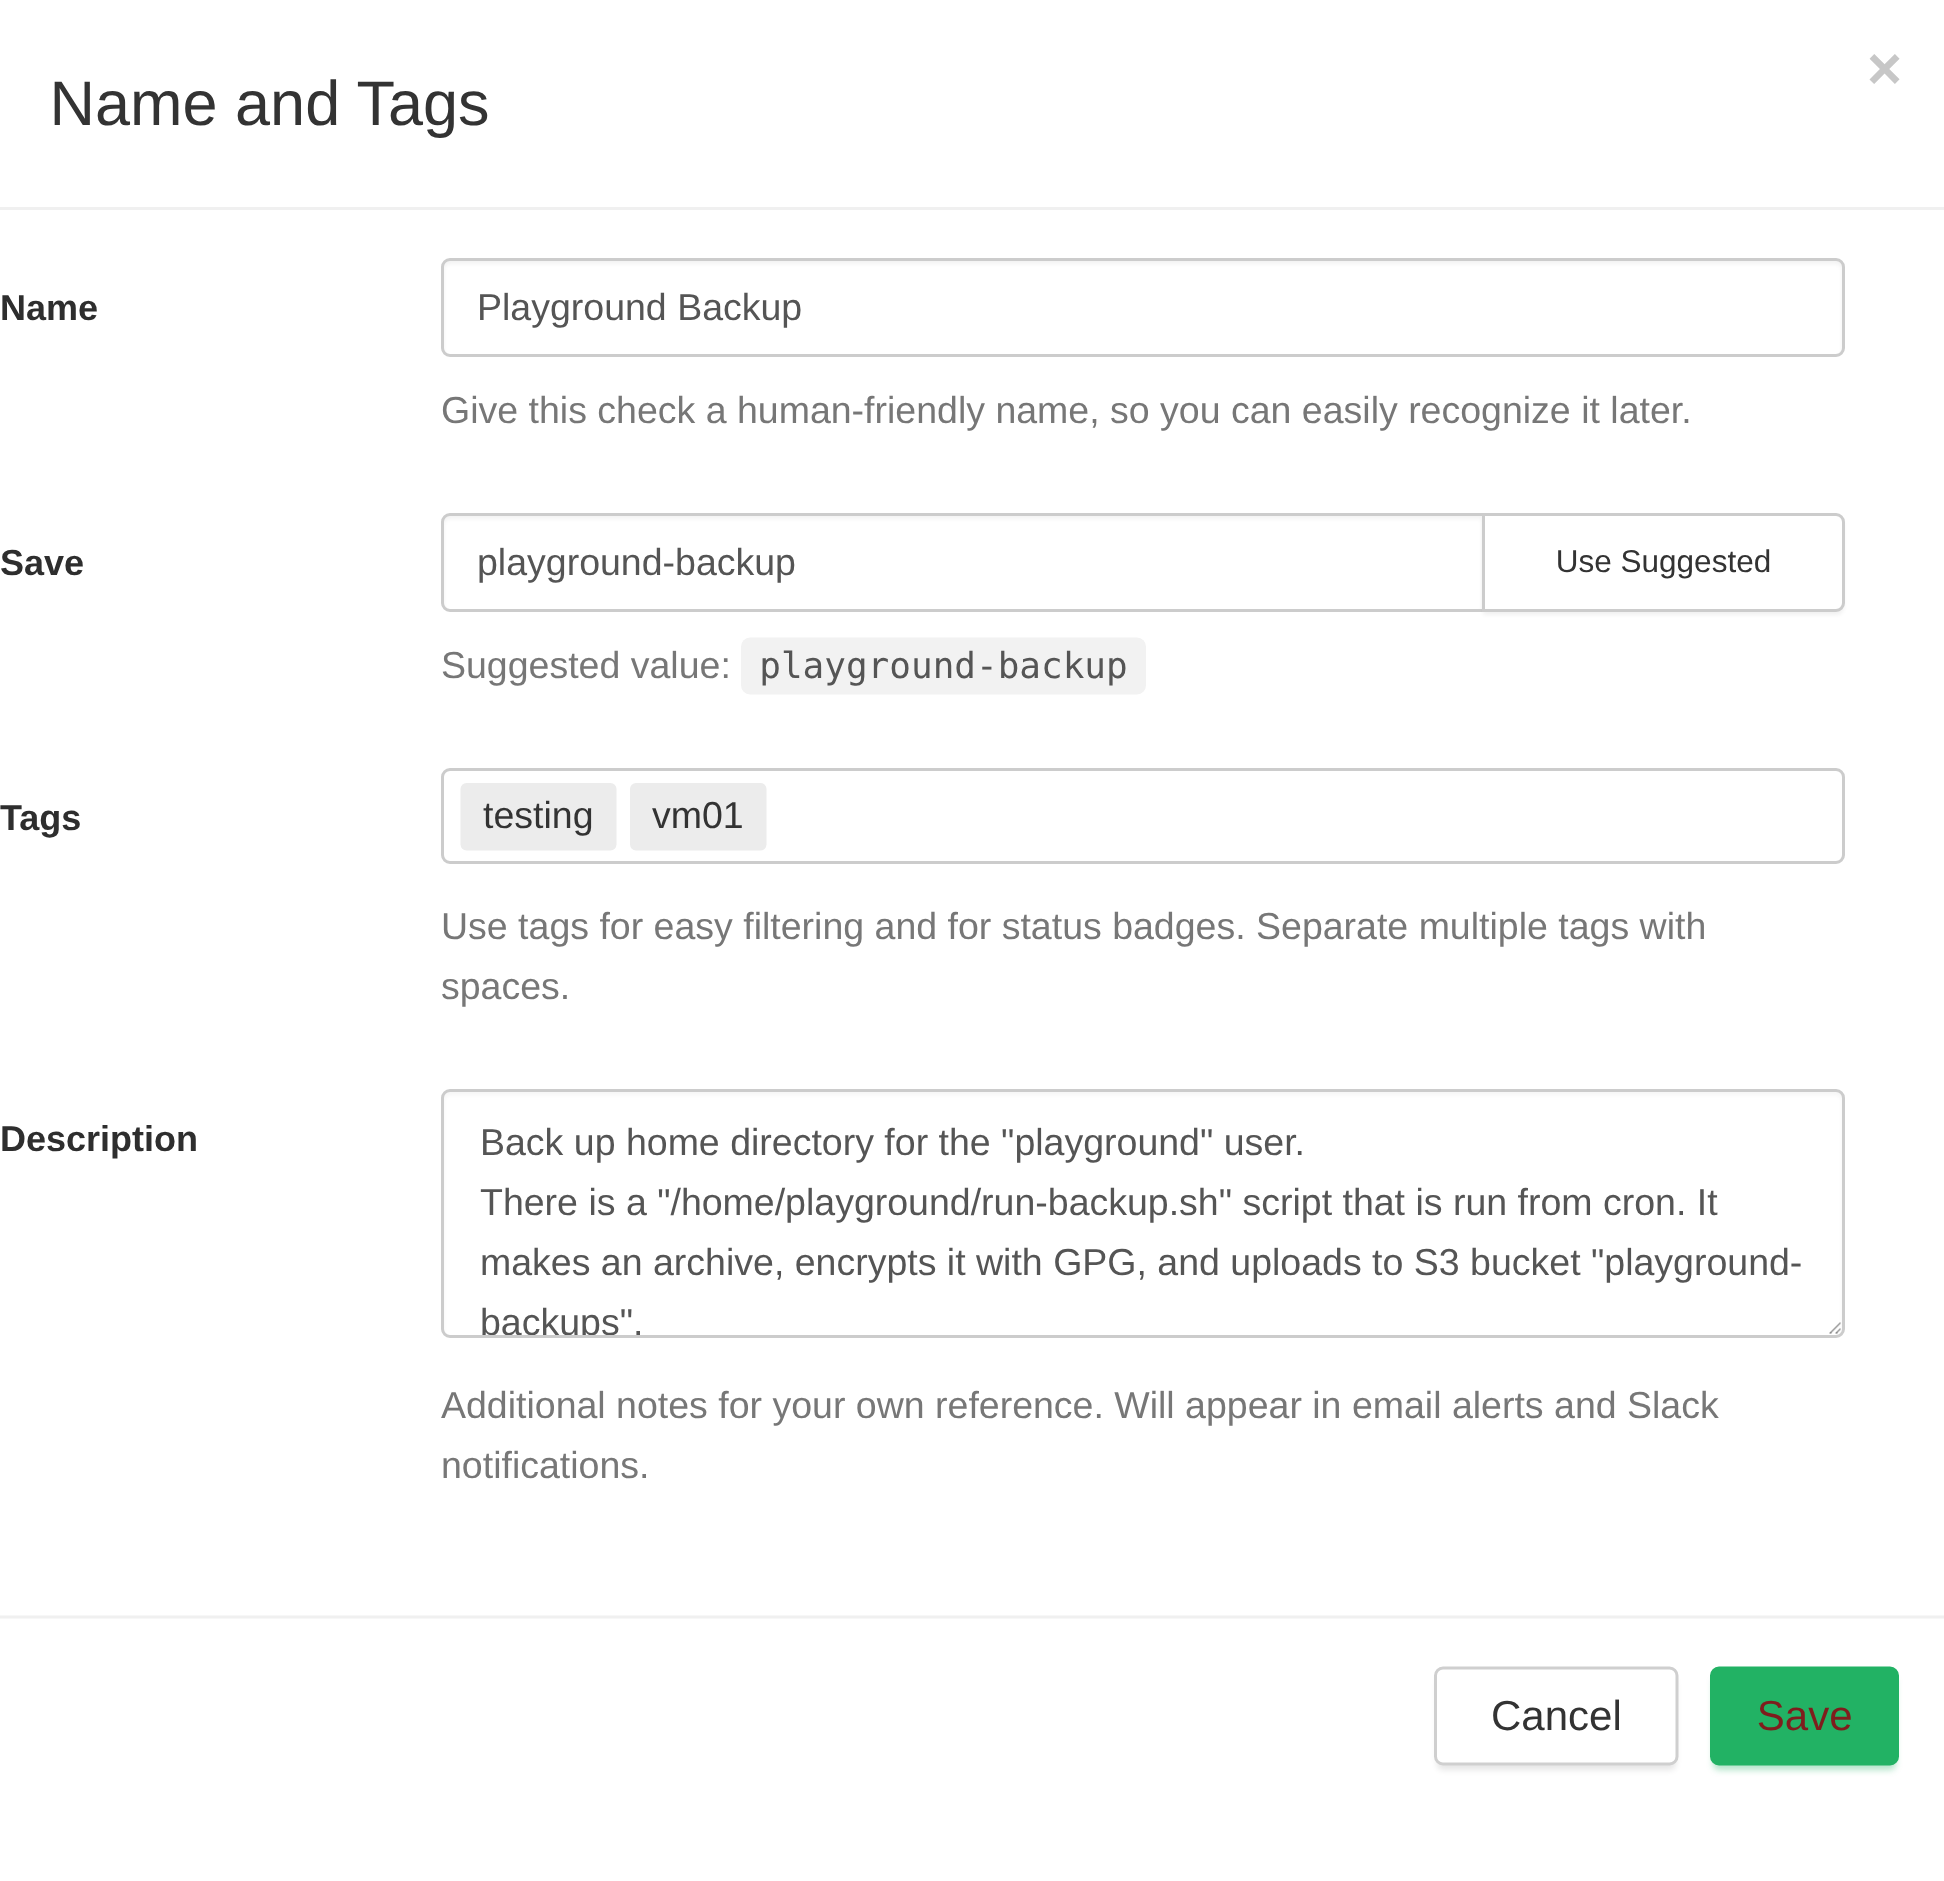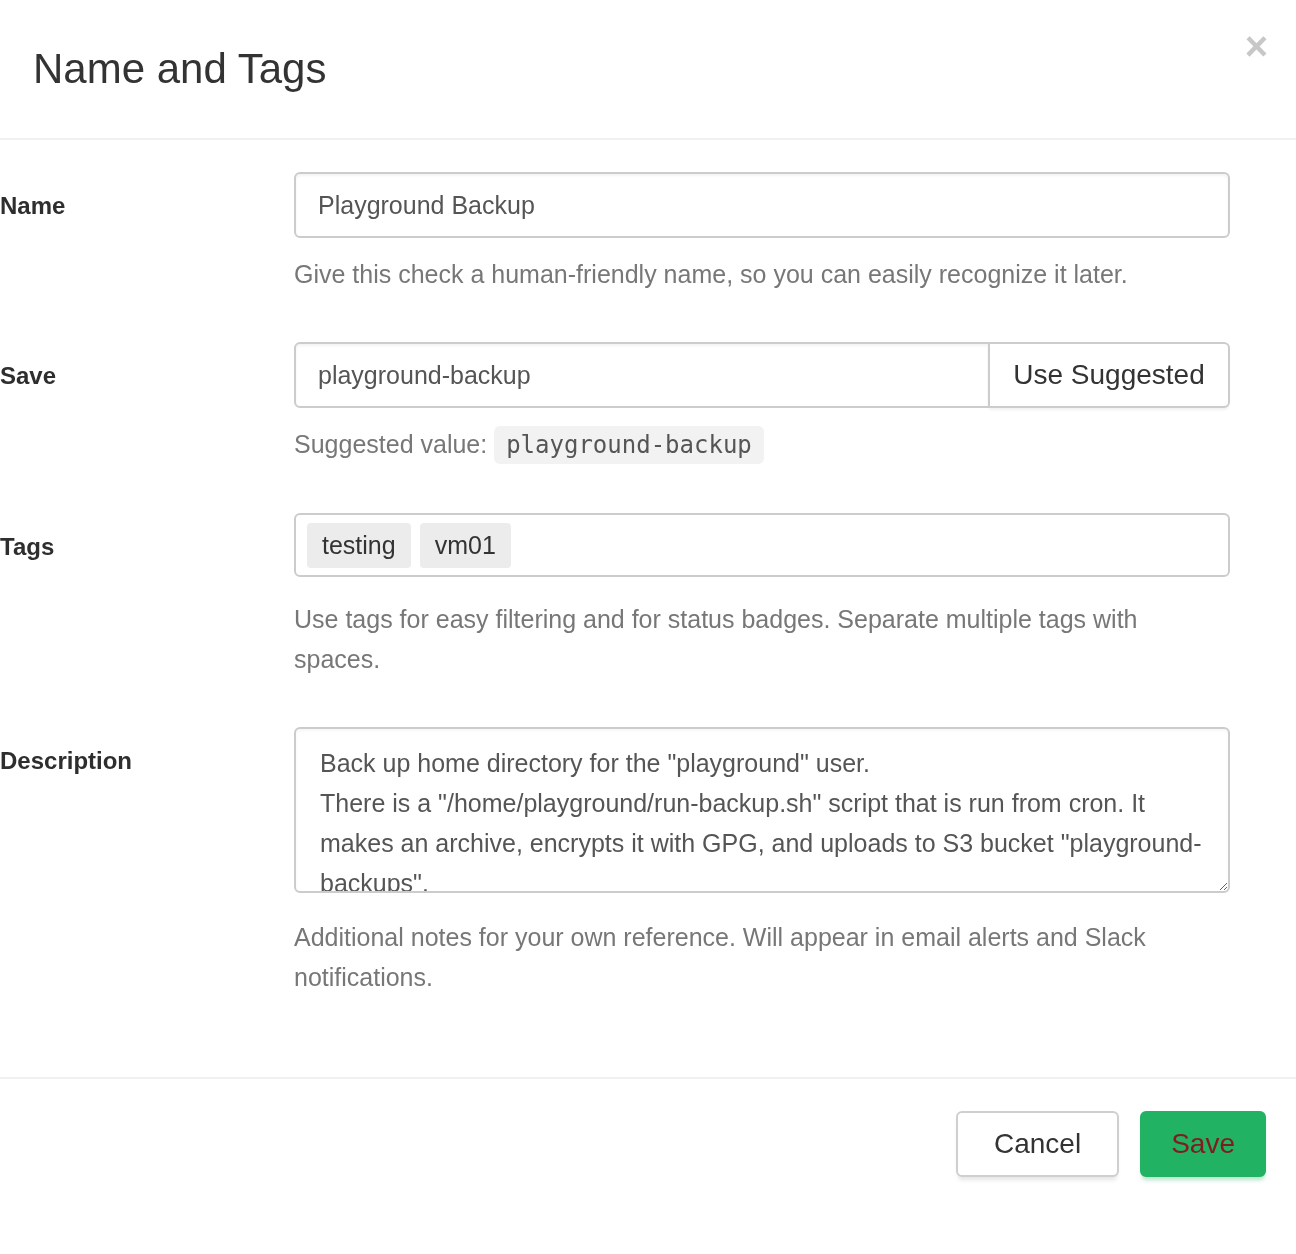--- a/index.html
+++ b/index.html
@@ -86,21 +86,21 @@
     border-radius: 6px 0 0 6px;
   }
   .suggest-btn {
     flex: none;
     width: 242px;
     height: 66px;
     margin-left: -2px;
     background: #ffffff;
     border: 2px solid #cccccc;
     border-radius: 0 6px 6px 0;
-    font-size: 28px;
+    font-size: 21px;
     color: #333333;
     font-family: "Liberation Sans", sans-serif;
     cursor: pointer;
     box-shadow: 0 3px 3px -1px rgba(0,0,0,0.06);
   }
   .code-chip {
     font-family: "DejaVu Sans Mono", monospace;
     font-size: 24px;
     color: #555555;
     background: #f2f2f2;

